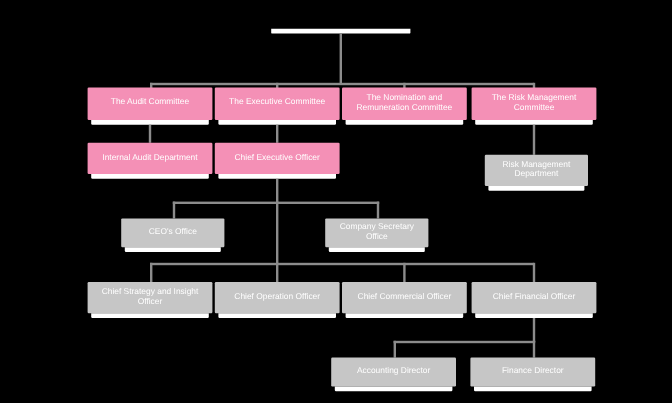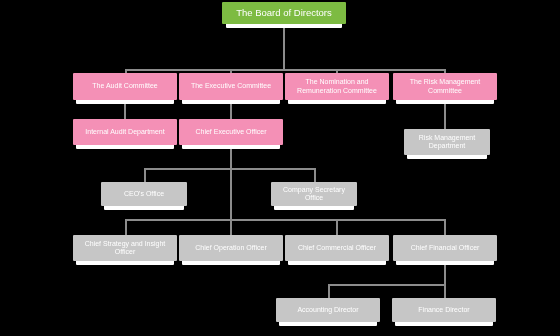--- a/index.html
+++ b/index.html
@@ -60,23 +60,20 @@
     background: #ffffff;
     height: 4px;
     border-radius: 0 0 1px 1px;
   }
 </style>
 </head>
 <body>
 
 <div id="canvas">
 
-  <div class="node green" style="left:222px; top:2px; width:124px; height:22px;">
-    <span class="label">The Board of Directors</span>
-  </div>
   <div class="shelf" style="left:226px; top:24px; width:116px;"></div>
 
   <div class="conn v" style="left:283px; top:28px; height:42px;"></div>
 
   <div class="conn h" style="left:125px; top:69px; width:320px;"></div>
 
   <div class="conn v" style="left:125px; top:69px; height:5px;"></div>
   <div class="conn v" style="left:230px; top:69px; height:5px;"></div>
   <div class="conn v" style="left:336px; top:69px; height:5px;"></div>
   <div class="conn v" style="left:444px; top:69px; height:5px;"></div>

